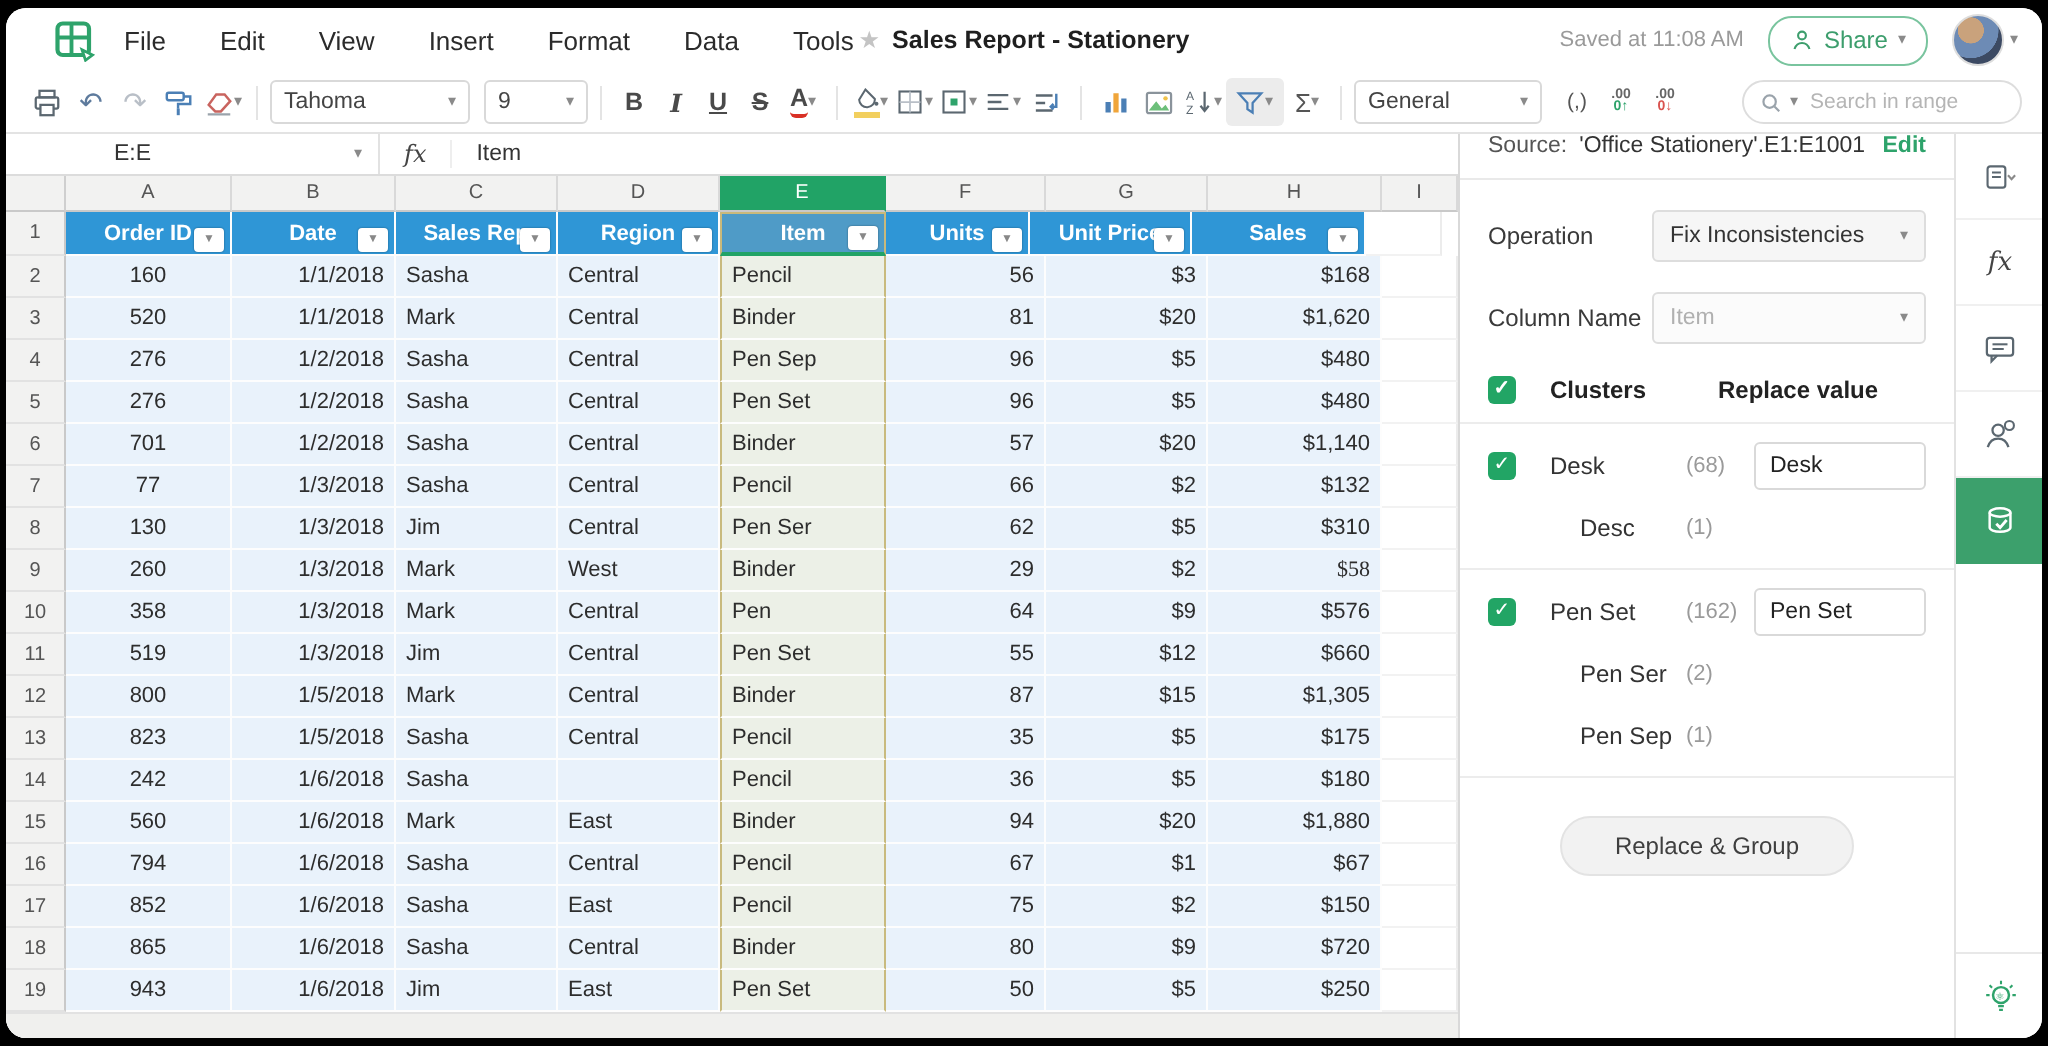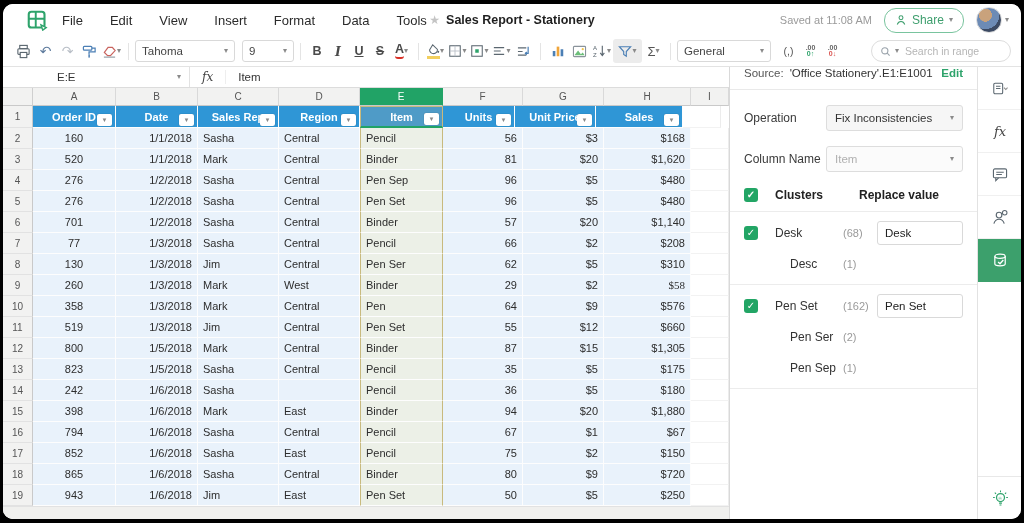--- a/index.html
+++ b/index.html
@@ -423,21 +423,21 @@
           </div>
           <div class="g-row">
             <div class="rn">7</div>
             <div class="cell a-c" style="width: 83px;">77</div>
             <div class="cell a-r" style="width: 82px;">1/3/2018</div>
             <div class="cell " style="width: 81px;">Sasha</div>
             <div class="cell " style="width: 81px;">Central</div>
             <div class="cell  ecol" style="width: 83px;">Pencil</div>
             <div class="cell a-r" style="width: 80px;">66</div>
             <div class="cell a-r" style="width: 81px;">$2</div>
-            <div class="cell a-r" style="width: 87px;">$208</div>
+            <div class="cell a-r" style="width: 87px;">$132</div>
             <div class="cell filler" style="width: 38px;"></div>
           </div>
           <div class="g-row">
             <div class="rn">8</div>
             <div class="cell a-c" style="width: 83px;">130</div>
             <div class="cell a-r" style="width: 82px;">1/3/2018</div>
             <div class="cell " style="width: 81px;">Jim</div>
             <div class="cell " style="width: 81px;">Central</div>
             <div class="cell  ecol" style="width: 83px;">Pen Ser</div>
             <div class="cell a-r" style="width: 80px;">62</div>
@@ -512,21 +512,21 @@
             <div class="cell " style="width: 81px;">Sasha</div>
             <div class="cell " style="width: 81px;"></div>
             <div class="cell  ecol" style="width: 83px;">Pencil</div>
             <div class="cell a-r" style="width: 80px;">36</div>
             <div class="cell a-r" style="width: 81px;">$5</div>
             <div class="cell a-r" style="width: 87px;">$180</div>
             <div class="cell filler" style="width: 38px;"></div>
           </div>
           <div class="g-row">
             <div class="rn">15</div>
-            <div class="cell a-c" style="width: 83px;">398</div>
+            <div class="cell a-c" style="width: 83px;">560</div>
             <div class="cell a-r" style="width: 82px;">1/6/2018</div>
             <div class="cell " style="width: 81px;">Mark</div>
             <div class="cell " style="width: 81px;">East</div>
             <div class="cell  ecol" style="width: 83px;">Binder</div>
             <div class="cell a-r" style="width: 80px;">94</div>
             <div class="cell a-r" style="width: 81px;">$20</div>
             <div class="cell a-r" style="width: 87px;">$1,880</div>
             <div class="cell filler" style="width: 38px;"></div>
           </div>
           <div class="g-row">
@@ -632,20 +632,23 @@
               <span class="cnt">(2)</span>
               <span class="inp-space"></span>
             </div>
             <div class="cl-row variant">
               <span class="nm">Pen Sep</span>
               <span class="cnt">(1)</span>
               <span class="inp-space"></span>
             </div>
           </div>
         </div>
+      <div class="btn-row">
+        <span class="pill-btn">Replace &amp; Group</span>
+      </div>
     </div>
 
     <div class="strip">
       <div class="s-item">
         <svg width="16" height="15" viewBox="0 0 18 16">
           <rect x="2" y="2" width="10" height="12" rx="1.5" fill="none" stroke="#5b6770" stroke-width="1.2"></rect>
           <line x1="4.5" y1="5.5" x2="9.5" y2="5.5" stroke="#5b6770" stroke-width="1.1"></line>
           <line x1="4.5" y1="8" x2="9.5" y2="8" stroke="#5b6770" stroke-width="1.1"></line>
           <path d="M13.5 7 l2 2.2 2-2.2" fill="none" stroke="#8a8a8a" stroke-width="1.2"></path>
         </svg>

